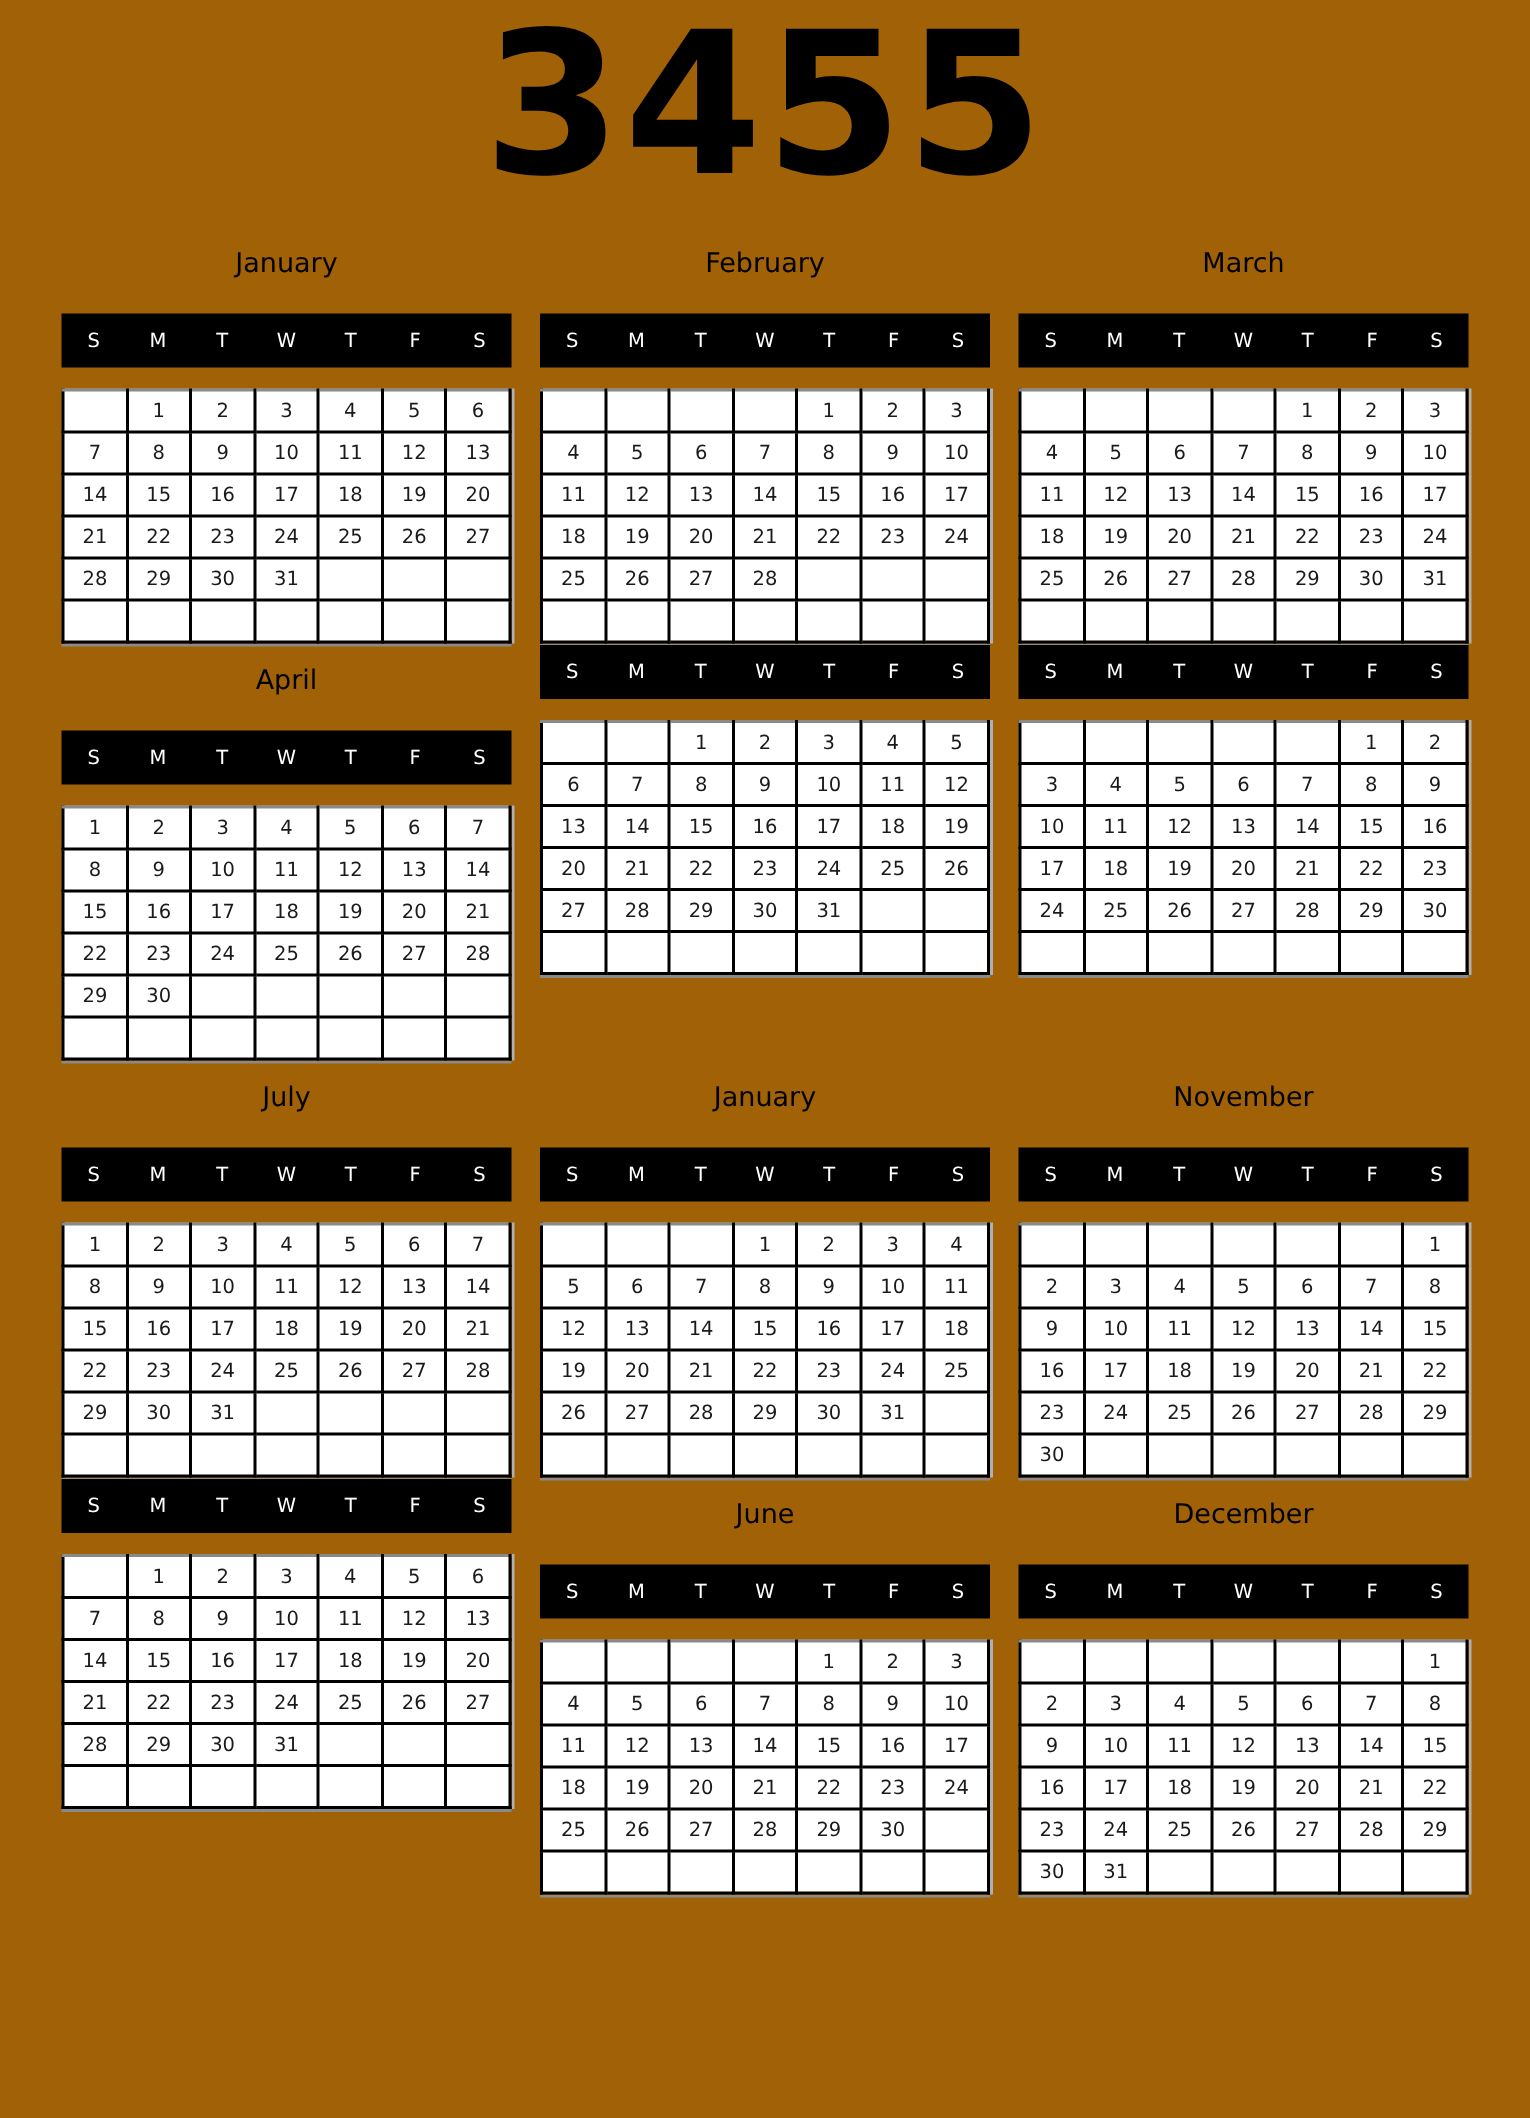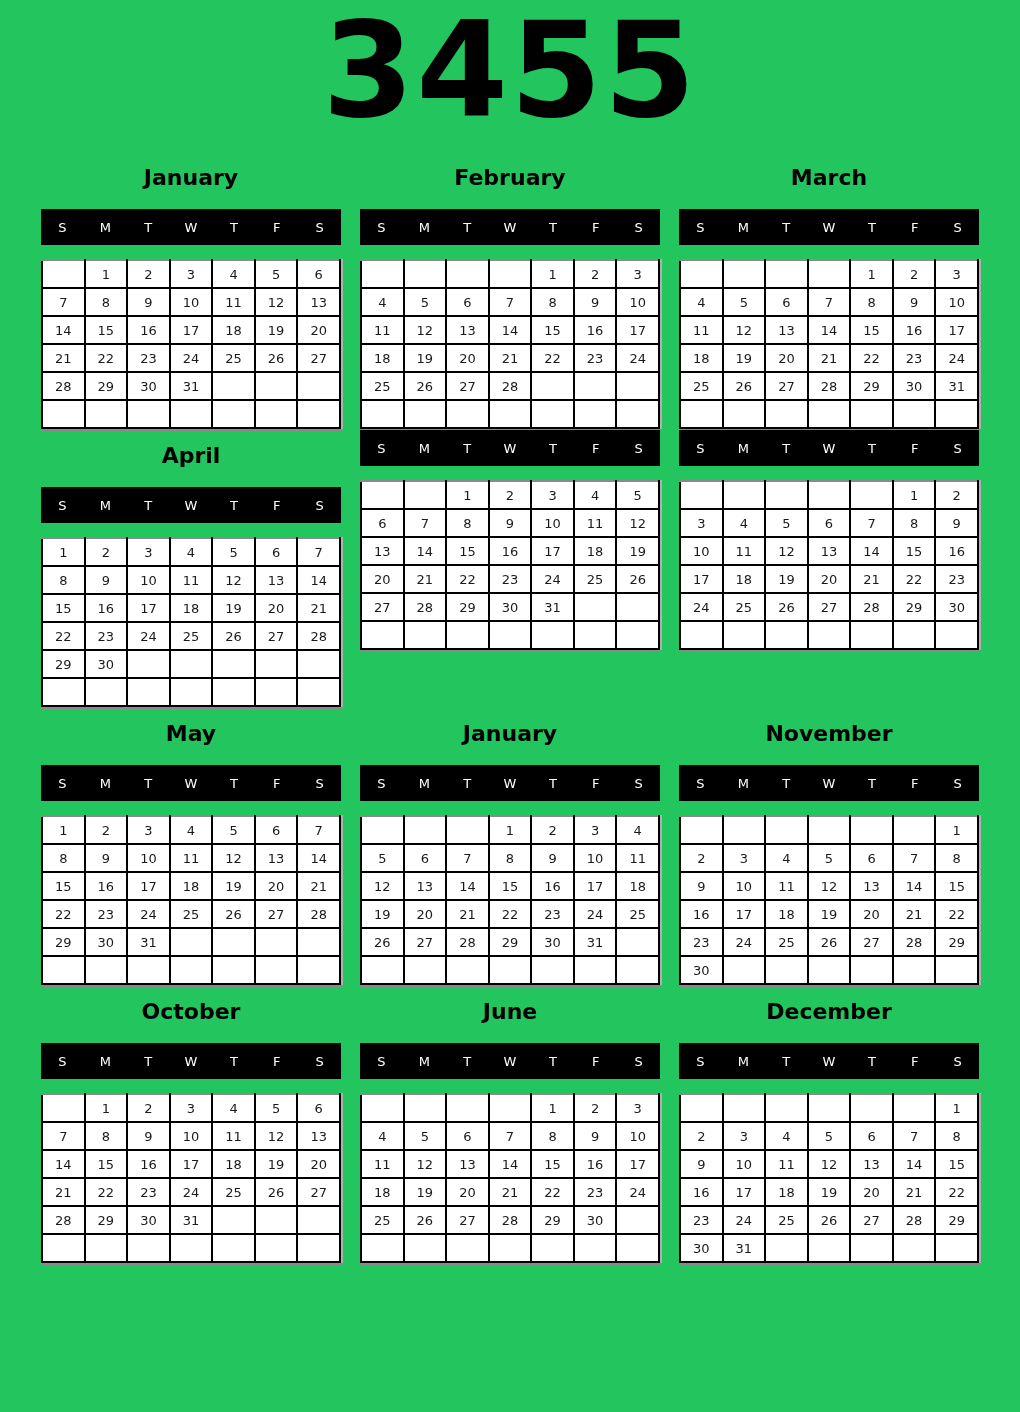--- a/index.html
+++ b/index.html
@@ -7,21 +7,21 @@
   body {
     width: 1020px;
     height: 1412px;
     font-family: "DejaVu Sans", sans-serif;
     color: #000000;
     overflow: hidden;
   }
   .page {
     width: 1020px;
     height: 1412px;
-    background: #22c55e;
+    background: #a16207;
     position: relative;
   }
   .year-title {
     height: 152px;
     padding-top: 4px;
     font-size: 132px;
     line-height: 1.0;
     font-weight: 700;
     text-align: center;
     letter-spacing: 2px;
@@ -30,22 +30,22 @@
     display: grid;
     grid-template-columns: repeat(3, 300px);
     grid-template-rows: repeat(4, 278px);
     column-gap: 19px;
     justify-content: center;
   }
   .month-block { width: 300px; }
   .month-name {
     padding-top: 13px;
     height: 57px;
-    font-size: 22px;
-    font-weight: 700;
+    font-size: 18px;
+    font-weight: 400;
     text-align: center;
   }
   .day-header {
     height: 36px;
     background: #000000;
     color: #ffffff;
     display: grid;
     grid-template-columns: repeat(7, 1fr);
     align-items: center;
     text-align: center;
@@ -495,21 +495,21 @@
               <td></td>
               <td></td>
               <td></td>
               <td></td>
             </tr>
           </tbody>
     </table>
   </div>
 
   <div class="month-block">
-    <div class="month-name">May</div>
+    <div class="month-name">July</div>
     <div class="day-header">
           <span>S</span>
           <span>M</span>
           <span>T</span>
           <span>W</span>
           <span>T</span>
           <span>F</span>
           <span>S</span>
         </div>
     <table class="cal-table">
@@ -708,21 +708,20 @@
               <td></td>
               <td></td>
               <td></td>
               <td></td>
             </tr>
           </tbody>
     </table>
   </div>
 
   <div class="month-block">
-    <div class="month-name">October</div>
     <div class="day-header">
           <span>S</span>
           <span>M</span>
           <span>T</span>
           <span>W</span>
           <span>T</span>
           <span>F</span>
           <span>S</span>
         </div>
     <table class="cal-table">

